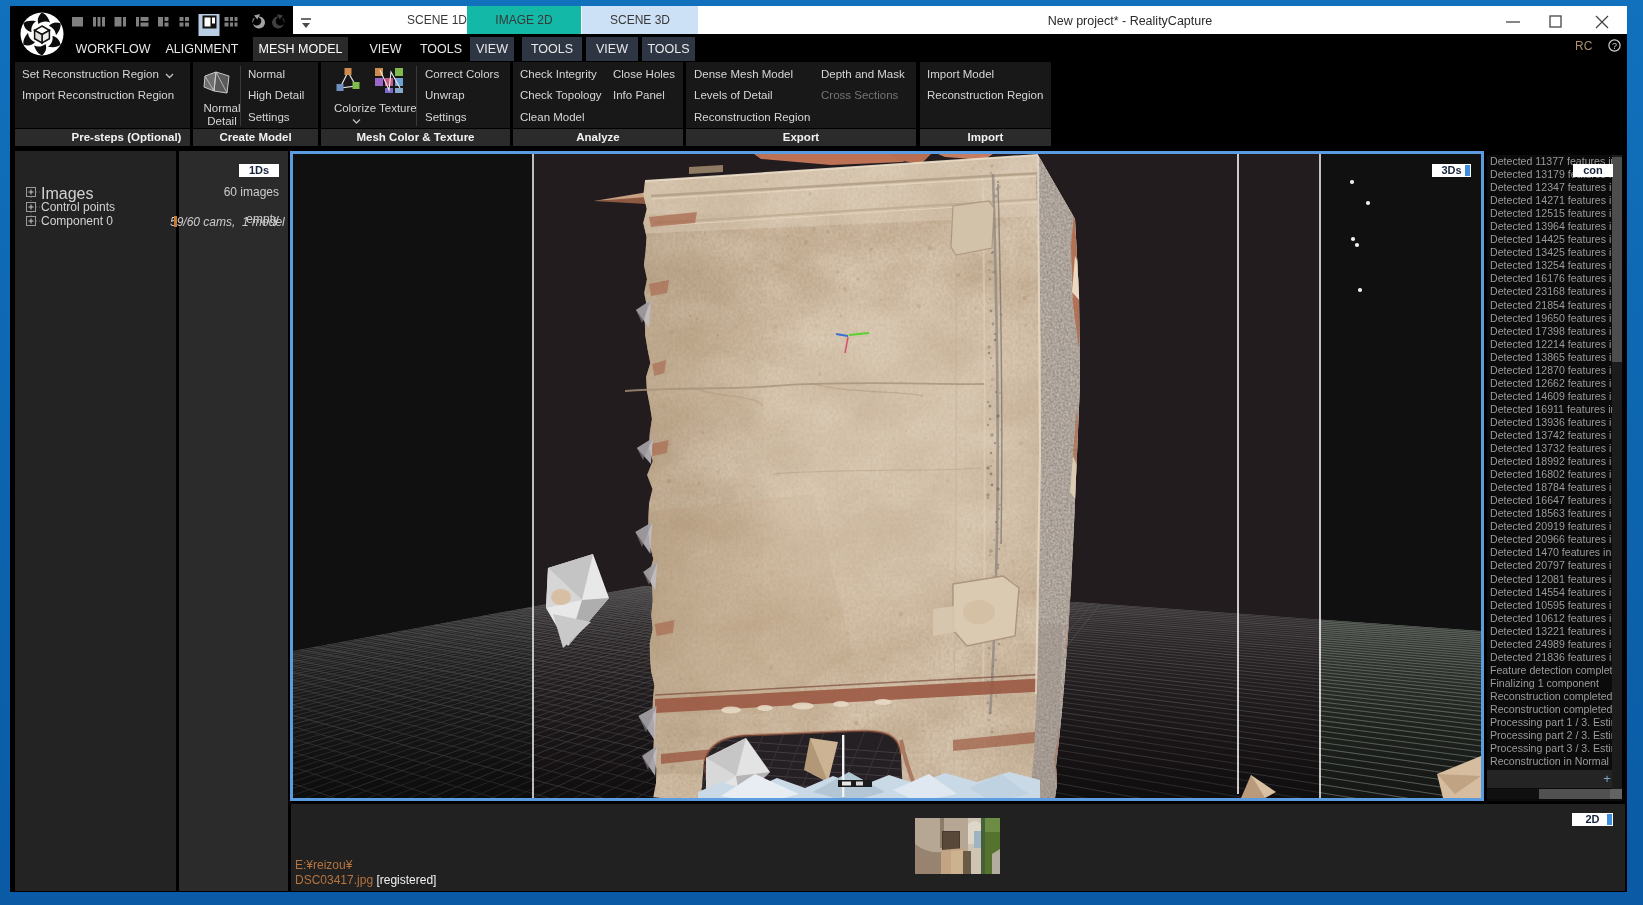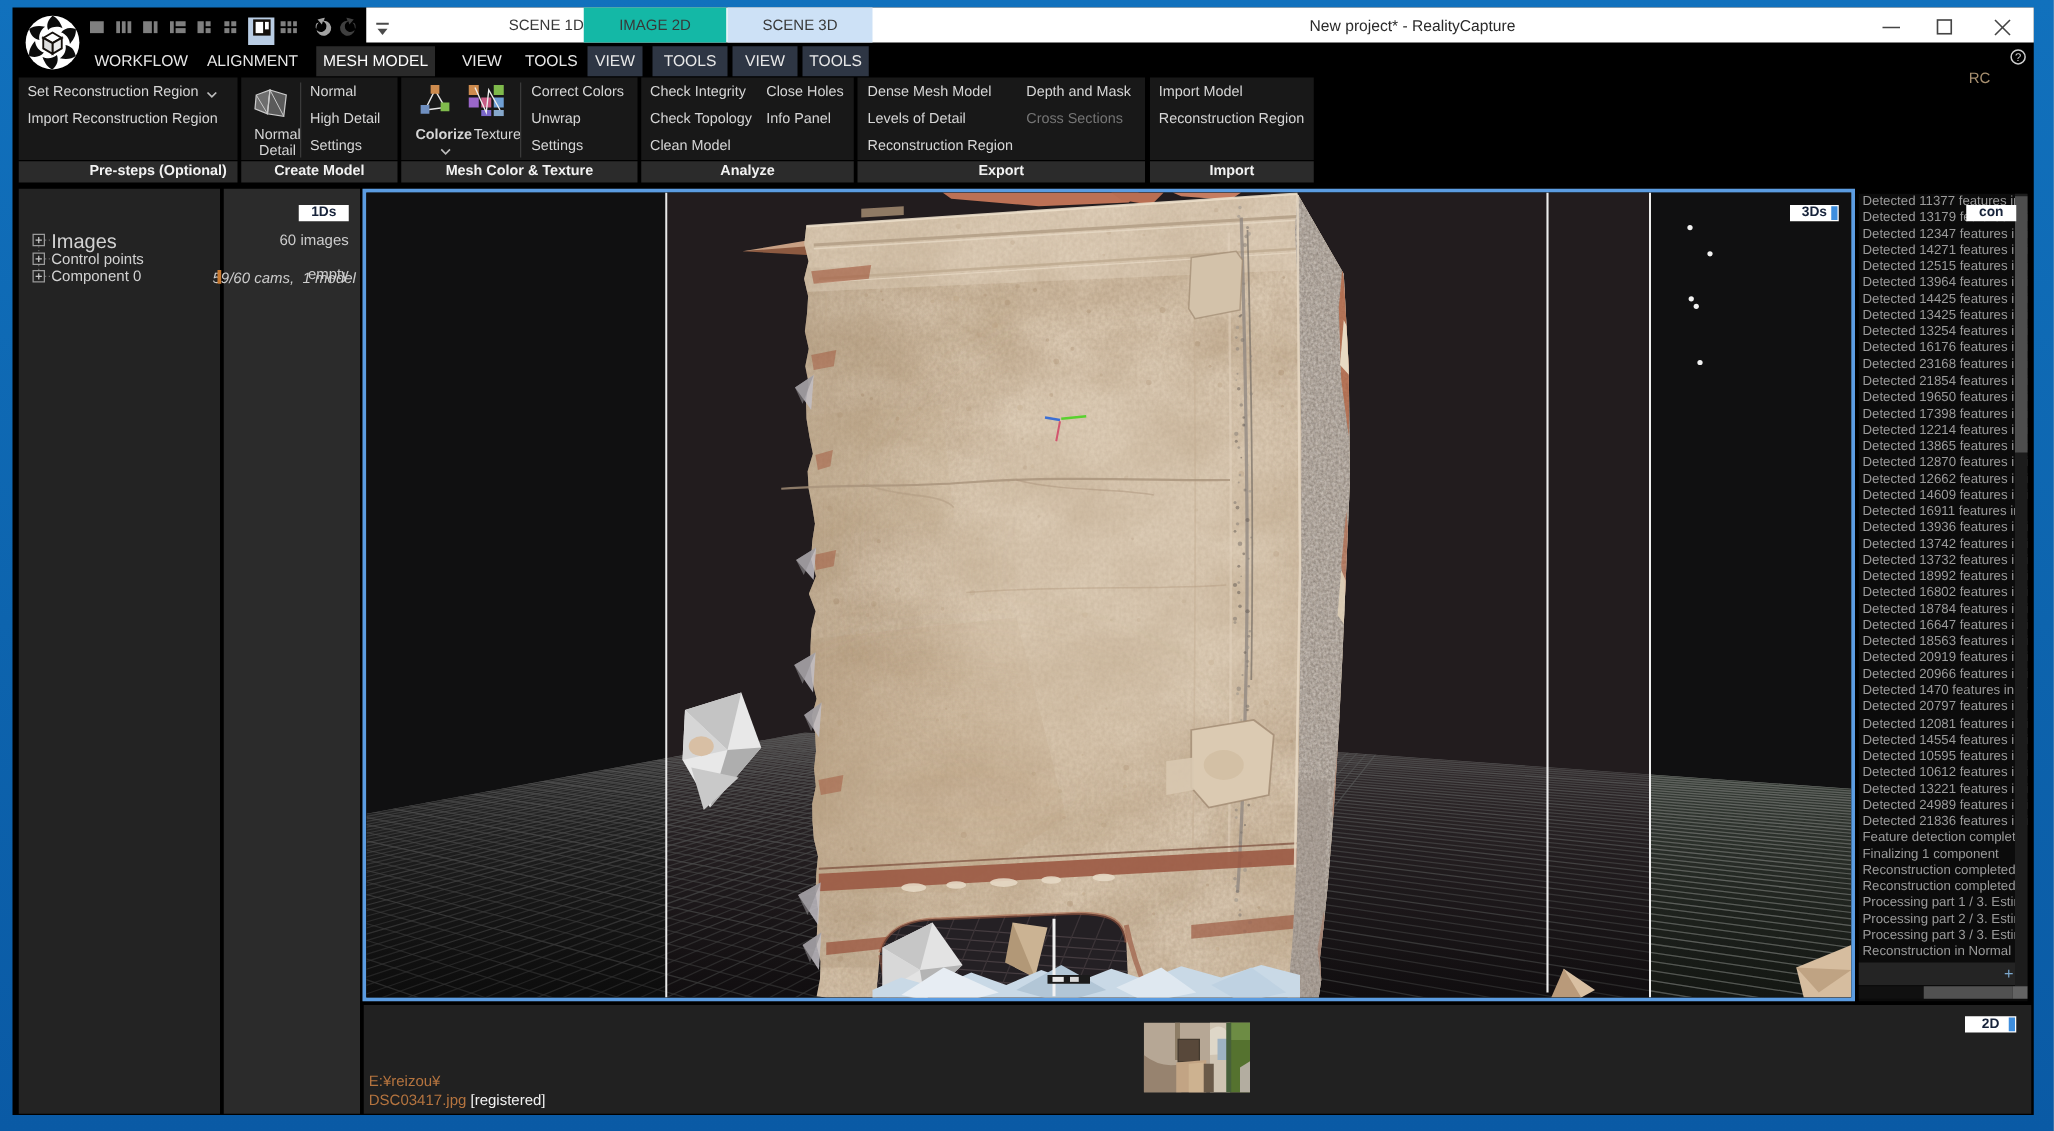--- a/index.html
+++ b/index.html
@@ -112,21 +112,21 @@
   <div class="rtab" style="left:243px;width:95px;background:#2a2a2a;color:#fff;">MESH MODEL</div>
   <div class="rtab" style="left:62px;width:82px;">WORKFLOW</div>
   <div class="rtab" style="left:152px;width:80px;">ALIGNMENT</div>
   <div class="rtab" style="left:343px;width:65px;">VIEW</div>
   <div class="rtab" style="left:405px;width:52px;">TOOLS</div>
   <div class="rtab" style="left:460px;width:44px;background:#2e3644;">VIEW</div>
   <div class="rtab" style="left:512px;width:60px;background:#2e3644;">TOOLS</div>
   <div class="rtab" style="left:576px;width:52px;background:#2e3644;">VIEW</div>
   <div class="rtab" style="left:632px;width:53px;background:#2e3644;">TOOLS</div>
 
-  <div class="abs" style="left:1565px;top:33px;font-size:12px;color:#a89070;margin-top:16px;">RC</div>
+  <div class="abs" style="left:1565px;top:33px;font-size:12px;color:#a89070;">RC</div>
   <svg class="abs" style="left:1598px;top:33px;" width="14" height="14">
     <circle cx="6.5" cy="6.5" r="5.6" fill="none" stroke="#cfcfcf" stroke-width="1.2"></circle>
     <text x="6.5" y="9.6" font-size="9" fill="#cfcfcf" text-anchor="middle" font-family="Liberation Sans">?</text>
   </svg>
 
   <div class="grp" style="left:5px;width:175px;"></div>
   <div class="grp" style="left:183px;width:125px;"></div>
   <div class="grp" style="left:311px;width:189px;"></div>
   <div class="grp" style="left:503px;width:170px;"></div>
   <div class="grp" style="left:676px;width:230px;"></div>
@@ -155,21 +155,21 @@
   <div class="btxt" style="left:238px;top:62px;">Normal</div>
   <div class="btxt" style="left:238px;top:83px;">High Detail</div>
   <div class="btxt" style="left:238px;top:105px;">Settings</div>
 
   <svg class="abs" style="left:325px;top:61px;" width="26" height="26">
     <polyline points="13,5 21,19 5,21 13,5" fill="none" stroke="#e5e5e5" stroke-width="1.2"></polyline>
     <rect x="9.5" y="1" width="7" height="7" fill="#cd8b4e"></rect>
     <rect x="17.5" y="15" width="7" height="7" fill="#7fba4c"></rect>
     <rect x="1.5" y="17" width="7" height="7" fill="#6f8fc0"></rect>
   </svg>
-  <div class="btxt" style="left:319px;top:96px;width:52px;text-align:center;font-weight:bold;">Colorize</div>
+  <div class="btxt" style="left:319px;top:96px;width:52px;text-align:center;">Colorize</div>
   <svg class="abs" style="left:342px;top:112px;" width="10" height="7">
       <polyline points="1,1.5 4.5,5 8,1.5" fill="none" stroke="#bdbdbd" stroke-width="1.3"></polyline>
     </svg>
   <svg class="abs" style="left:364px;top:61px;" width="32" height="26">
     <rect x="1" y="1" width="8" height="8" fill="#cd8b4e"></rect>
     <rect x="21" y="1" width="8" height="8" fill="#7fba4c"></rect>
     <rect x="1" y="11" width="8" height="8" fill="#9a66c9"></rect>
     <rect x="11" y="11" width="8" height="8" fill="#c75d85"></rect>
     <rect x="21" y="11" width="8" height="8" fill="#6f9fd4"></rect>
     <rect x="11" y="21" width="8" height="5" fill="#7b68c9"></rect>

